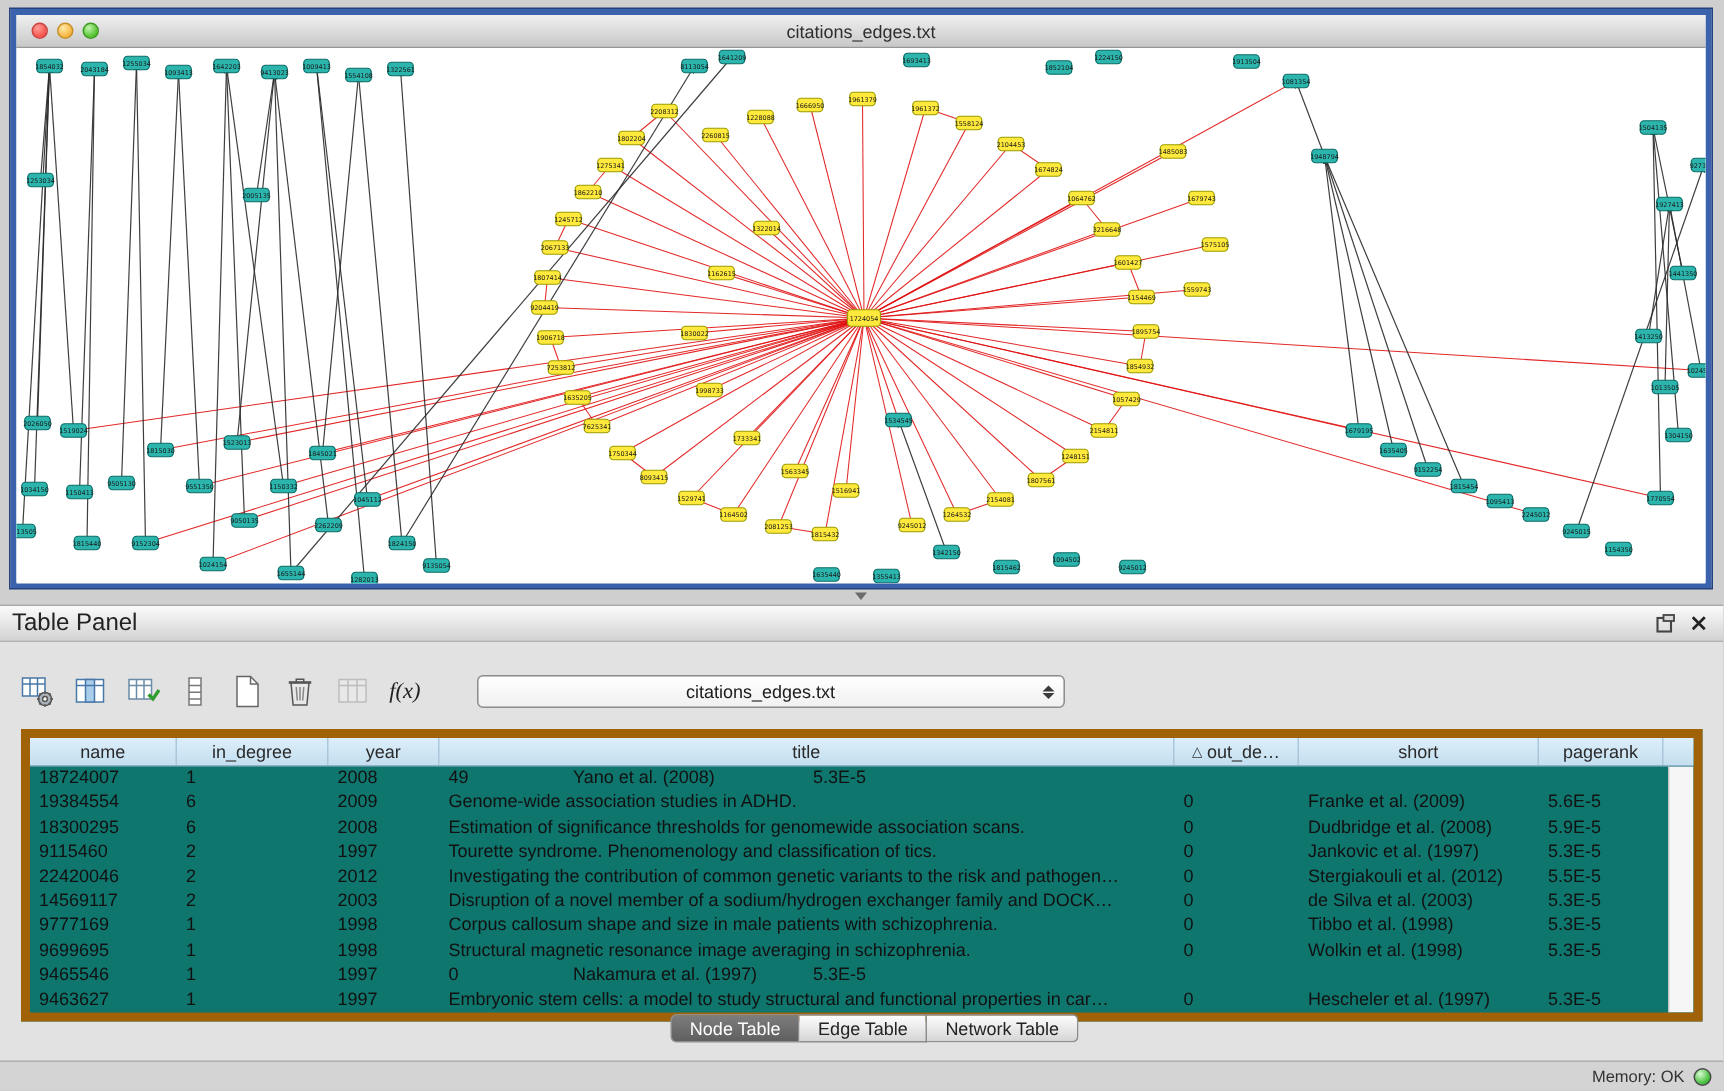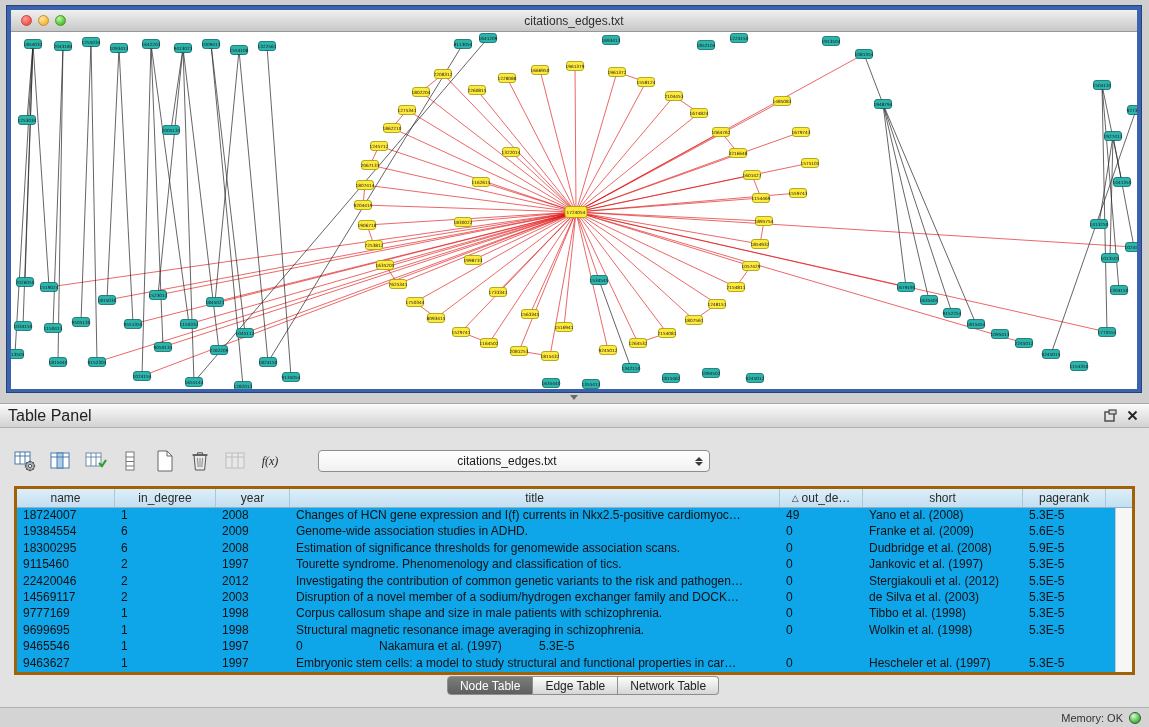--- a/index.html
+++ b/index.html
@@ -27,29 +27,29 @@
   .splitter-handle::after{content:"";width:0;height:0;border-left:4px solid transparent;border-right:4px solid transparent;border-top:5px solid #6a6a6a;}
 
   
   .table-panel{position:absolute;left:0;top:403px;width:1149px;height:304px;background:#e2e2e2;border-top:1px solid #a8a8a8;box-sizing:border-box;}
   .panel-header{height:24px;background:linear-gradient(#fbfbfb,#d2d2d2);border-bottom:1px solid #b2b2b2;display:flex;align-items:center;padding:0 8px;box-sizing:border-box;}
   .panel-title{font-size:16px;color:#222;flex:1;}
   .panel-btn{width:18px;height:18px;display:flex;align-items:center;justify-content:center;cursor:pointer;margin-left:4px;}
 
   .toolbar{position:absolute;left:12px;top:40px;height:34px;display:flex;align-items:center;gap:9px;}
   .tool-btn{width:26px;height:26px;display:flex;align-items:center;justify-content:center;border-radius:4px;cursor:pointer;}
-  .fx-label{font-family:"Liberation Serif",serif;font-style:italic;font-size:12px;color:#222;}
+  .fx-label{font-family:"Liberation Serif",serif;font-style:italic;font-size:15px;color:#222;}
   .combo{margin-left:26px;width:392px;height:22px;background:linear-gradient(#ffffff,#f1f1f1);border:1px solid #8e8e8e;border-radius:4px;display:flex;align-items:center;padding:0 6px;box-sizing:border-box;cursor:pointer;}
   .combo-value{flex:1;font-size:12px;color:#1a1a1a;text-align:center;}
   .combo-arrows{display:flex;flex-direction:column;align-items:center;gap:1px;padding-left:6px;}
   .combo-arrows i{display:block;width:0;height:0;border-left:4px solid transparent;border-right:4px solid transparent;}
   .combo-arrows .up{border-bottom:4px solid #3c3c3c;}
   .combo-arrows .dn{border-top:4px solid #3c3c3c;}
 
-  .grid{position:absolute;left:14px;top:82px;width:1121px;border:3px solid #a16207;background:#0ea5e9;box-sizing:border-box;}
+  .grid{position:absolute;left:14px;top:82px;width:1121px;border:6px solid #a16207;background:#0f766e;box-sizing:border-box;}
   .thead{display:flex;height:18px;background:linear-gradient(#ddeefa,#c3dff0);border-bottom:1px solid #8fb2c9;}
   .th{display:flex;align-items:center;justify-content:center;font-size:12px;color:#2a2a2a;border-right:1px solid #a9c6da;box-sizing:border-box;overflow:hidden;white-space:nowrap;cursor:pointer;}
   .sort{font-size:9px;margin-right:3px;color:#333;}
   .tbody{height:164px;overflow:hidden;position:relative;}
   .tr{display:flex;height:16.4px;align-items:flex-start;cursor:default;}
   .td{font-size:12px;color:#111;padding-left:6px;box-sizing:border-box;overflow:hidden;white-space:nowrap;}
   .c0{width:98px;} .c1{width:101px;} .c2{width:74px;} .c3{width:490px;} .c4{width:83px;} .c5{width:160px;} .c6{width:83px;}
   .vscroll{position:absolute;right:0;top:0;bottom:0;width:16px;background:#f6f6f6;border-left:1px solid #c8c8c8;}
 
   .tab-row{position:absolute;left:17px;right:0;top:272px;display:flex;justify-content:center;}
@@ -784,21 +784,20 @@
         </div>
         <div class="th c6">
           <span>pagerank</span>
         </div>
       </div>
     <div class="tbody">
       <div class="tr">
           <div class="td c0">18724007</div>
           <div class="td c1">1</div>
           <div class="td c2">2008</div>
-          <div class="td c3">Changes of HCN gene expression and I(f) currents in Nkx2.5-positive cardiomyoc…</div>
           <div class="td c4">49</div>
           <div class="td c5">Yano et al. (2008)</div>
           <div class="td c6">5.3E-5</div>
         </div>
         <div class="tr">
           <div class="td c0">19384554</div>
           <div class="td c1">6</div>
           <div class="td c2">2009</div>
           <div class="td c3">Genome-wide association studies in ADHD.</div>
           <div class="td c4">0</div>

